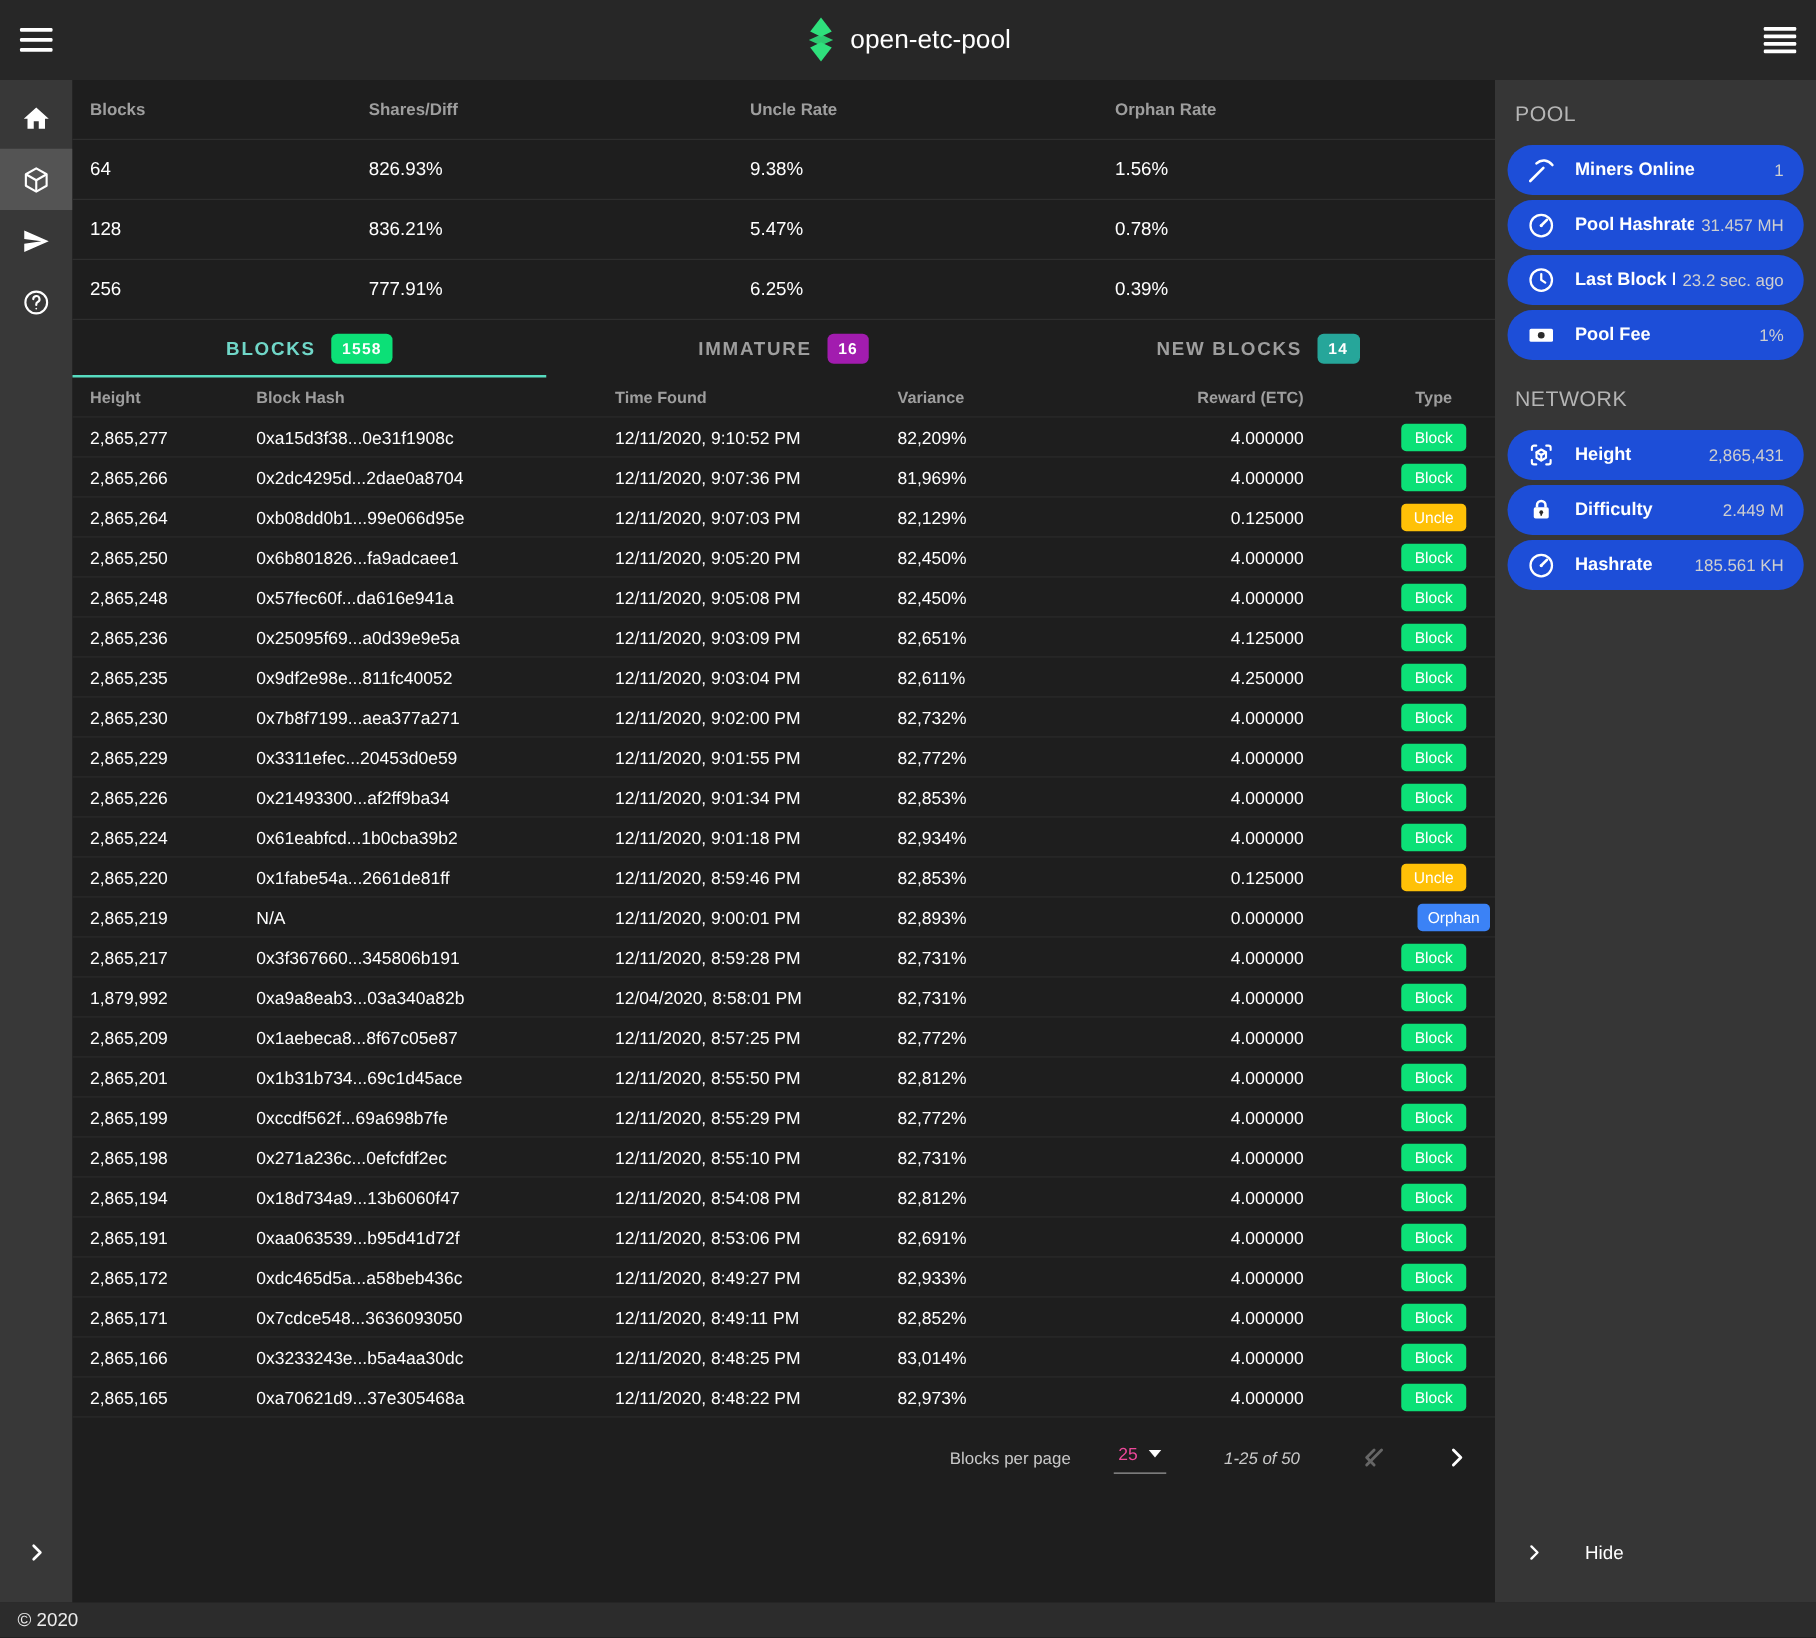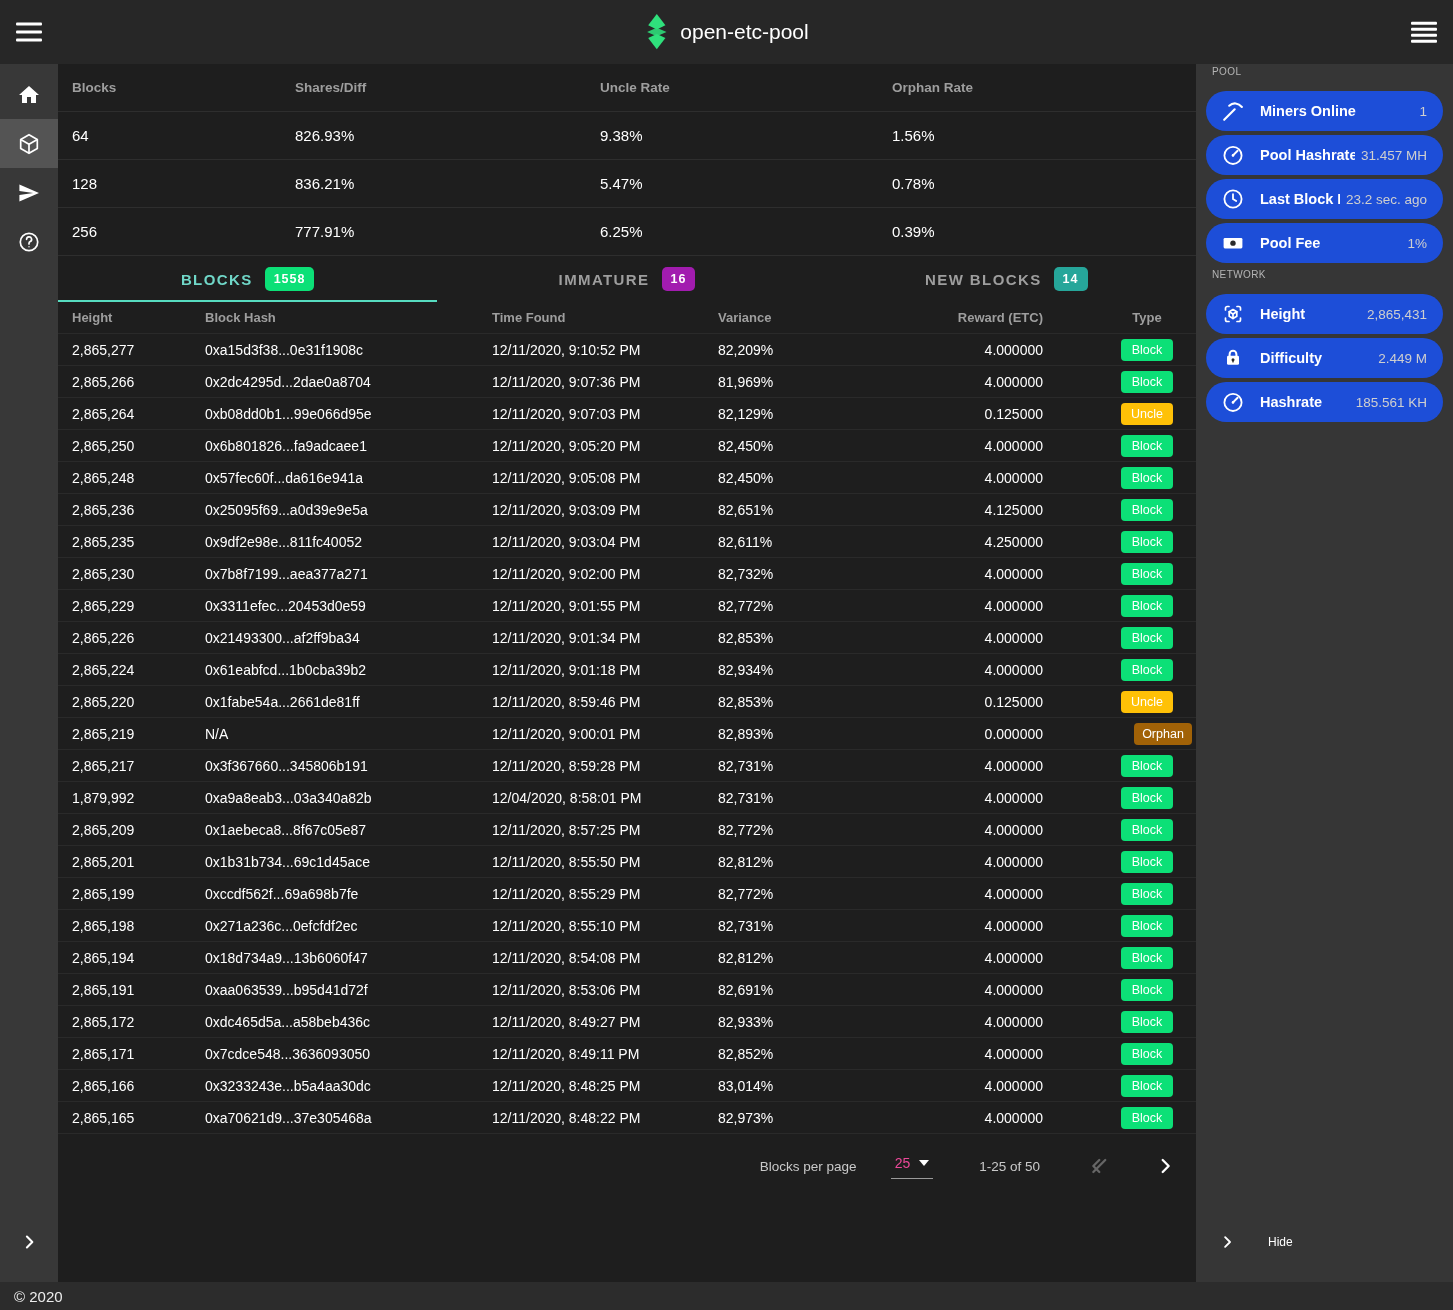--- a/index.html
+++ b/index.html
@@ -57,38 +57,38 @@
   .brow .c6 { display:flex; justify-content:center; }
   .type-badge { min-width:52px; height:22px; border-radius:4px; color:#fff; font-size:12.5px;
                 display:inline-flex; align-items:center; justify-content:center; padding:0 8px; }
 
   .pagination { height:48px; margin-top:8px; display:flex; align-items:center; justify-content:flex-end;
                 padding-right:20px; font-size:13.5px; color:#c9c9c9; }
   .per-page { display:inline-flex; align-items:center; gap:9px; margin-left:34px; padding:2px 4px 7px 4px;
               border-bottom:1px solid #9a9a9a; color:#ec4899; font-size:14px; cursor:pointer; }
   .caret { width:0; height:0; border-left:5px solid transparent; border-right:5px solid transparent;
            border-top:6px solid #fff; }
-  .range { margin-left:46px; }
+  .range { margin-left:46px;font-style:italic; }
   .pg-chev { margin-left:46px; width:22px; height:22px; color:#fff; cursor:pointer; }
   .pg-chev.disabled { color:#666; }
   .pg-chev svg { width:22px; height:22px; }
 
   
   .rightpanel { position:absolute; top:64px; right:0; width:257px; height:1218px; background:#363636; }
-  .panel-title { padding:2px 0 10px 16px; font-size:10px; color:#b5b5b5; letter-spacing:0.4px; }
+  .panel-title { padding:18px 0 10px 16px; font-size:17px; color:#b5b5b5; letter-spacing:0.4px; }
   .pill { height:40px; background:#1d4ed8; border-radius:20px; margin:4px 10px; display:flex; align-items:center; }
   .pill-icon { width:54px; display:flex; justify-content:center; color:#fff; }
   .pill-icon .ric { width:24px; height:24px; }
   .pill-label { flex:1; font-size:14.5px; font-weight:bold; color:#fff; white-space:nowrap; overflow:hidden; }
   .pill-value { padding:0 16px 0 6px; font-size:13.5px; color:#cfcfcf; white-space:nowrap; }
   .hide-row { position:absolute; bottom:16px; left:0; width:100%; height:48px; display:flex; align-items:center;
               padding-left:22px; gap:32px; cursor:pointer; }
   .hide-chev { width:18px; height:18px; color:#fff; }
   .hide-chev svg { width:18px; height:18px; }
-  .hide-label { font-size:12px; color:#fff; }
+  .hide-label { font-size:15px; color:#fff; }
 
   .ric svg { width:100%; height:100%; display:block; }
 </style>
 <style>.tab.active::after{background:#57dcc0;}</style></head>
 <body>
 
 <header class="topbar">
   <div class="hamburger left">
       <span></span>
       <span></span>
@@ -331,21 +331,21 @@
             <span class="type-badge" style="background: rgb(255, 193, 7);">Uncle</span>
           </div>
         </div>
         <div class="brow">
           <div class="c1">2,865,219</div>
           <div class="c2">N/A</div>
           <div class="c3">12/11/2020, 9:00:01 PM</div>
           <div class="c4">82,893%</div>
           <div class="c5">0.000000</div>
           <div class="c6">
-            <span class="type-badge" style="background: #a16207; margin-left: 32px;">Orphan</span>
+            <span class="type-badge" style="background: #3b82f6; margin-left: 32px;">Orphan</span>
           </div>
         </div>
         <div class="brow">
           <div class="c1">2,865,217</div>
           <div class="c2">0x3f367660...345806b191</div>
           <div class="c3">12/11/2020, 8:59:28 PM</div>
           <div class="c4">82,731%</div>
           <div class="c5">4.000000</div>
           <div class="c6">
             <span class="type-badge" style="background: rgb(12, 224, 119);">Block</span>

